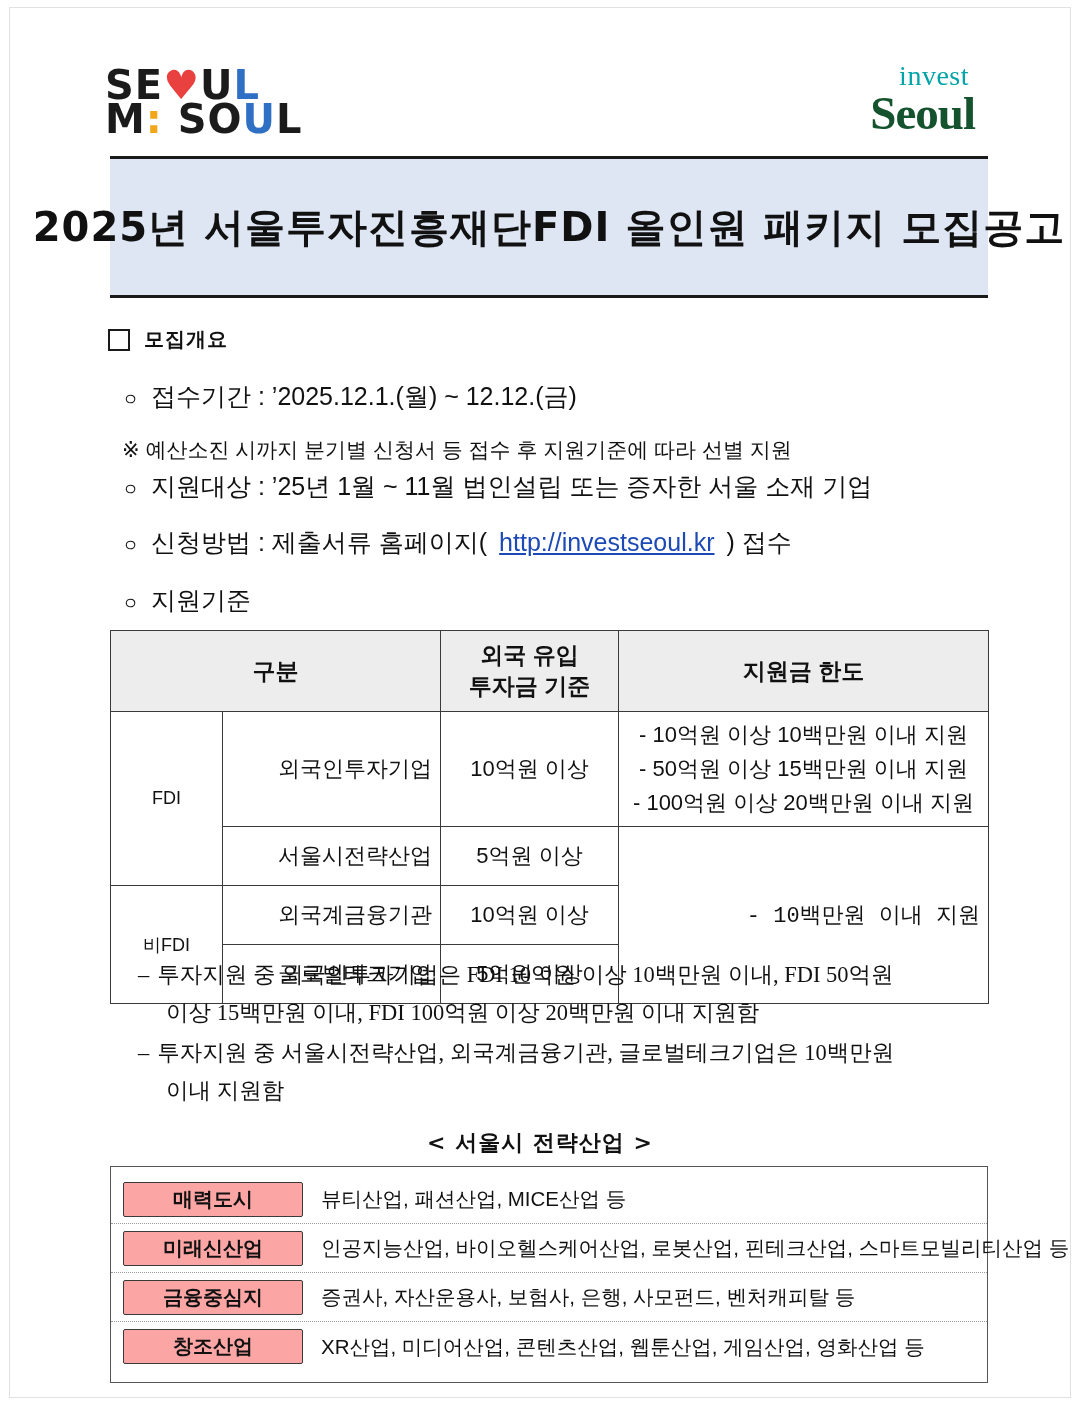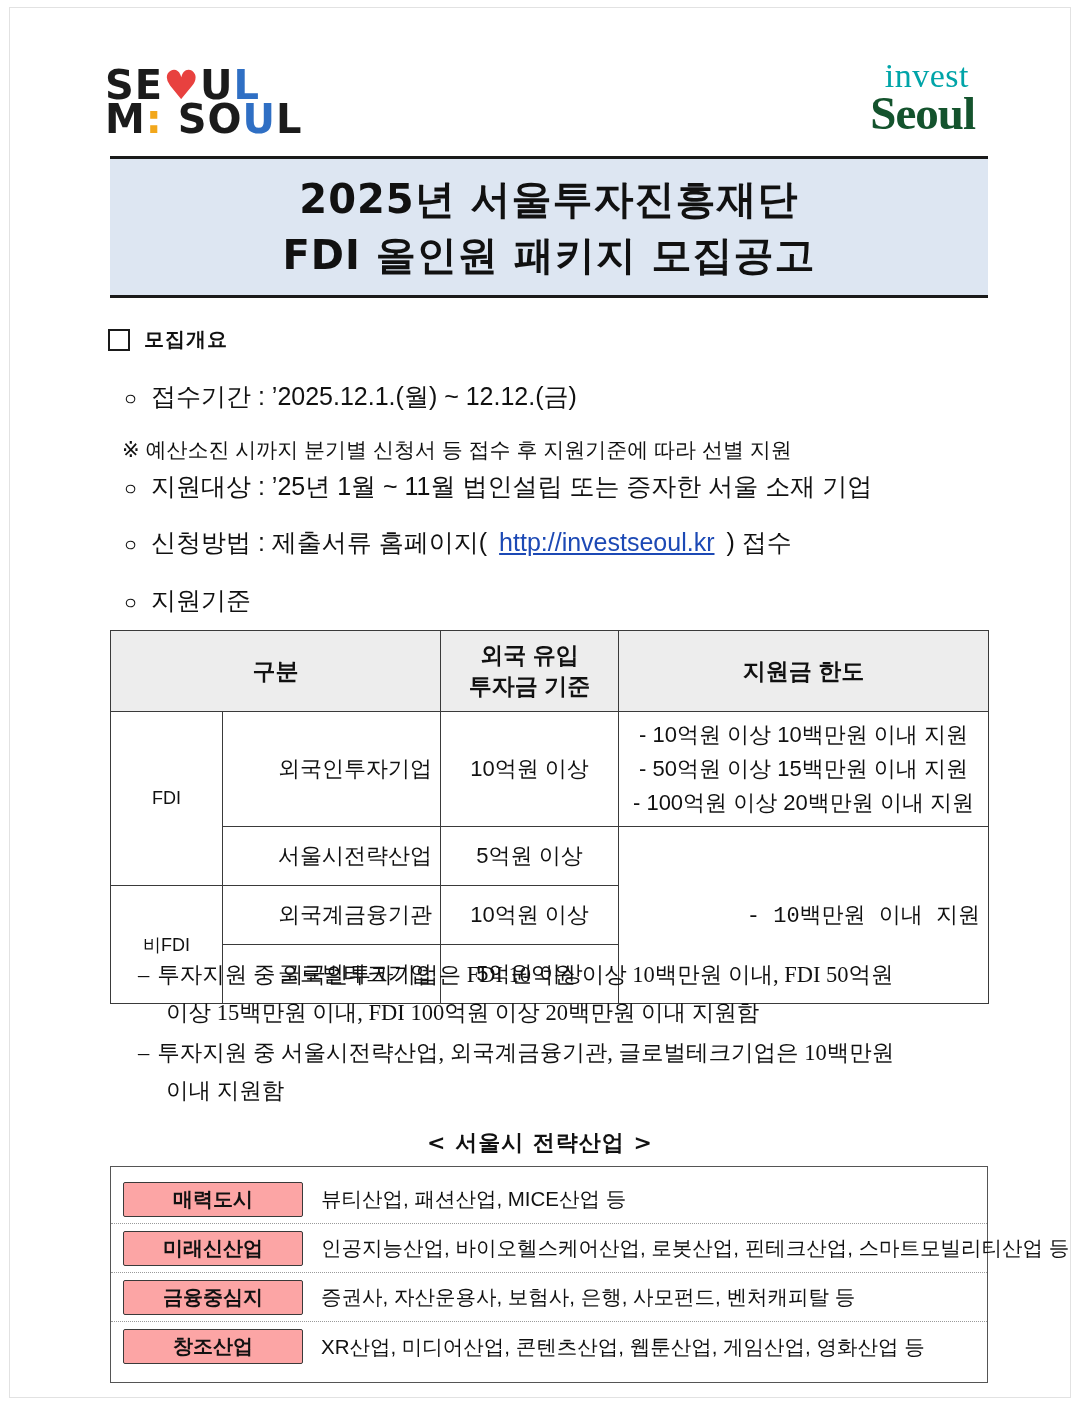--- a/index.html
+++ b/index.html
@@ -53,21 +53,21 @@
 
   .logo-right {
     position: absolute;
     right: 95px;
     top: 55px;
     width: 230px;
     text-align: right;
   }
   .invest-word {
     font-family: "Liberation Serif", serif;
-    font-size: 34px;
+    font-size: 28px;
     color: #00a4a8;
     letter-spacing: 0.5px;
     line-height: 26px;
     margin-right: 6px;
   }
   .seoul-word {
     font-family: "Liberation Serif", serif;
     font-size: 47px;
     font-weight: bold;
     color: #14532d;
@@ -80,21 +80,21 @@
     position: absolute;
     left: 100px;
     top: 148px;
     width: 878px;
     height: 142px;
     background: #dde6f2;
     border-top: 3px solid #1a1a1a;
     border-bottom: 3px solid #1a1a1a;
     box-sizing: border-box;
     display: flex;
-    flex-direction: column;
+    flex-direction: row;
     align-items: center;
     justify-content: center;
   }
   .title-line {
     font-family: "DejaVu Sans", sans-serif;
     font-weight: bold;
     font-size: 40px;
     color: #111111;
     letter-spacing: 1px;
     line-height: 56px;

